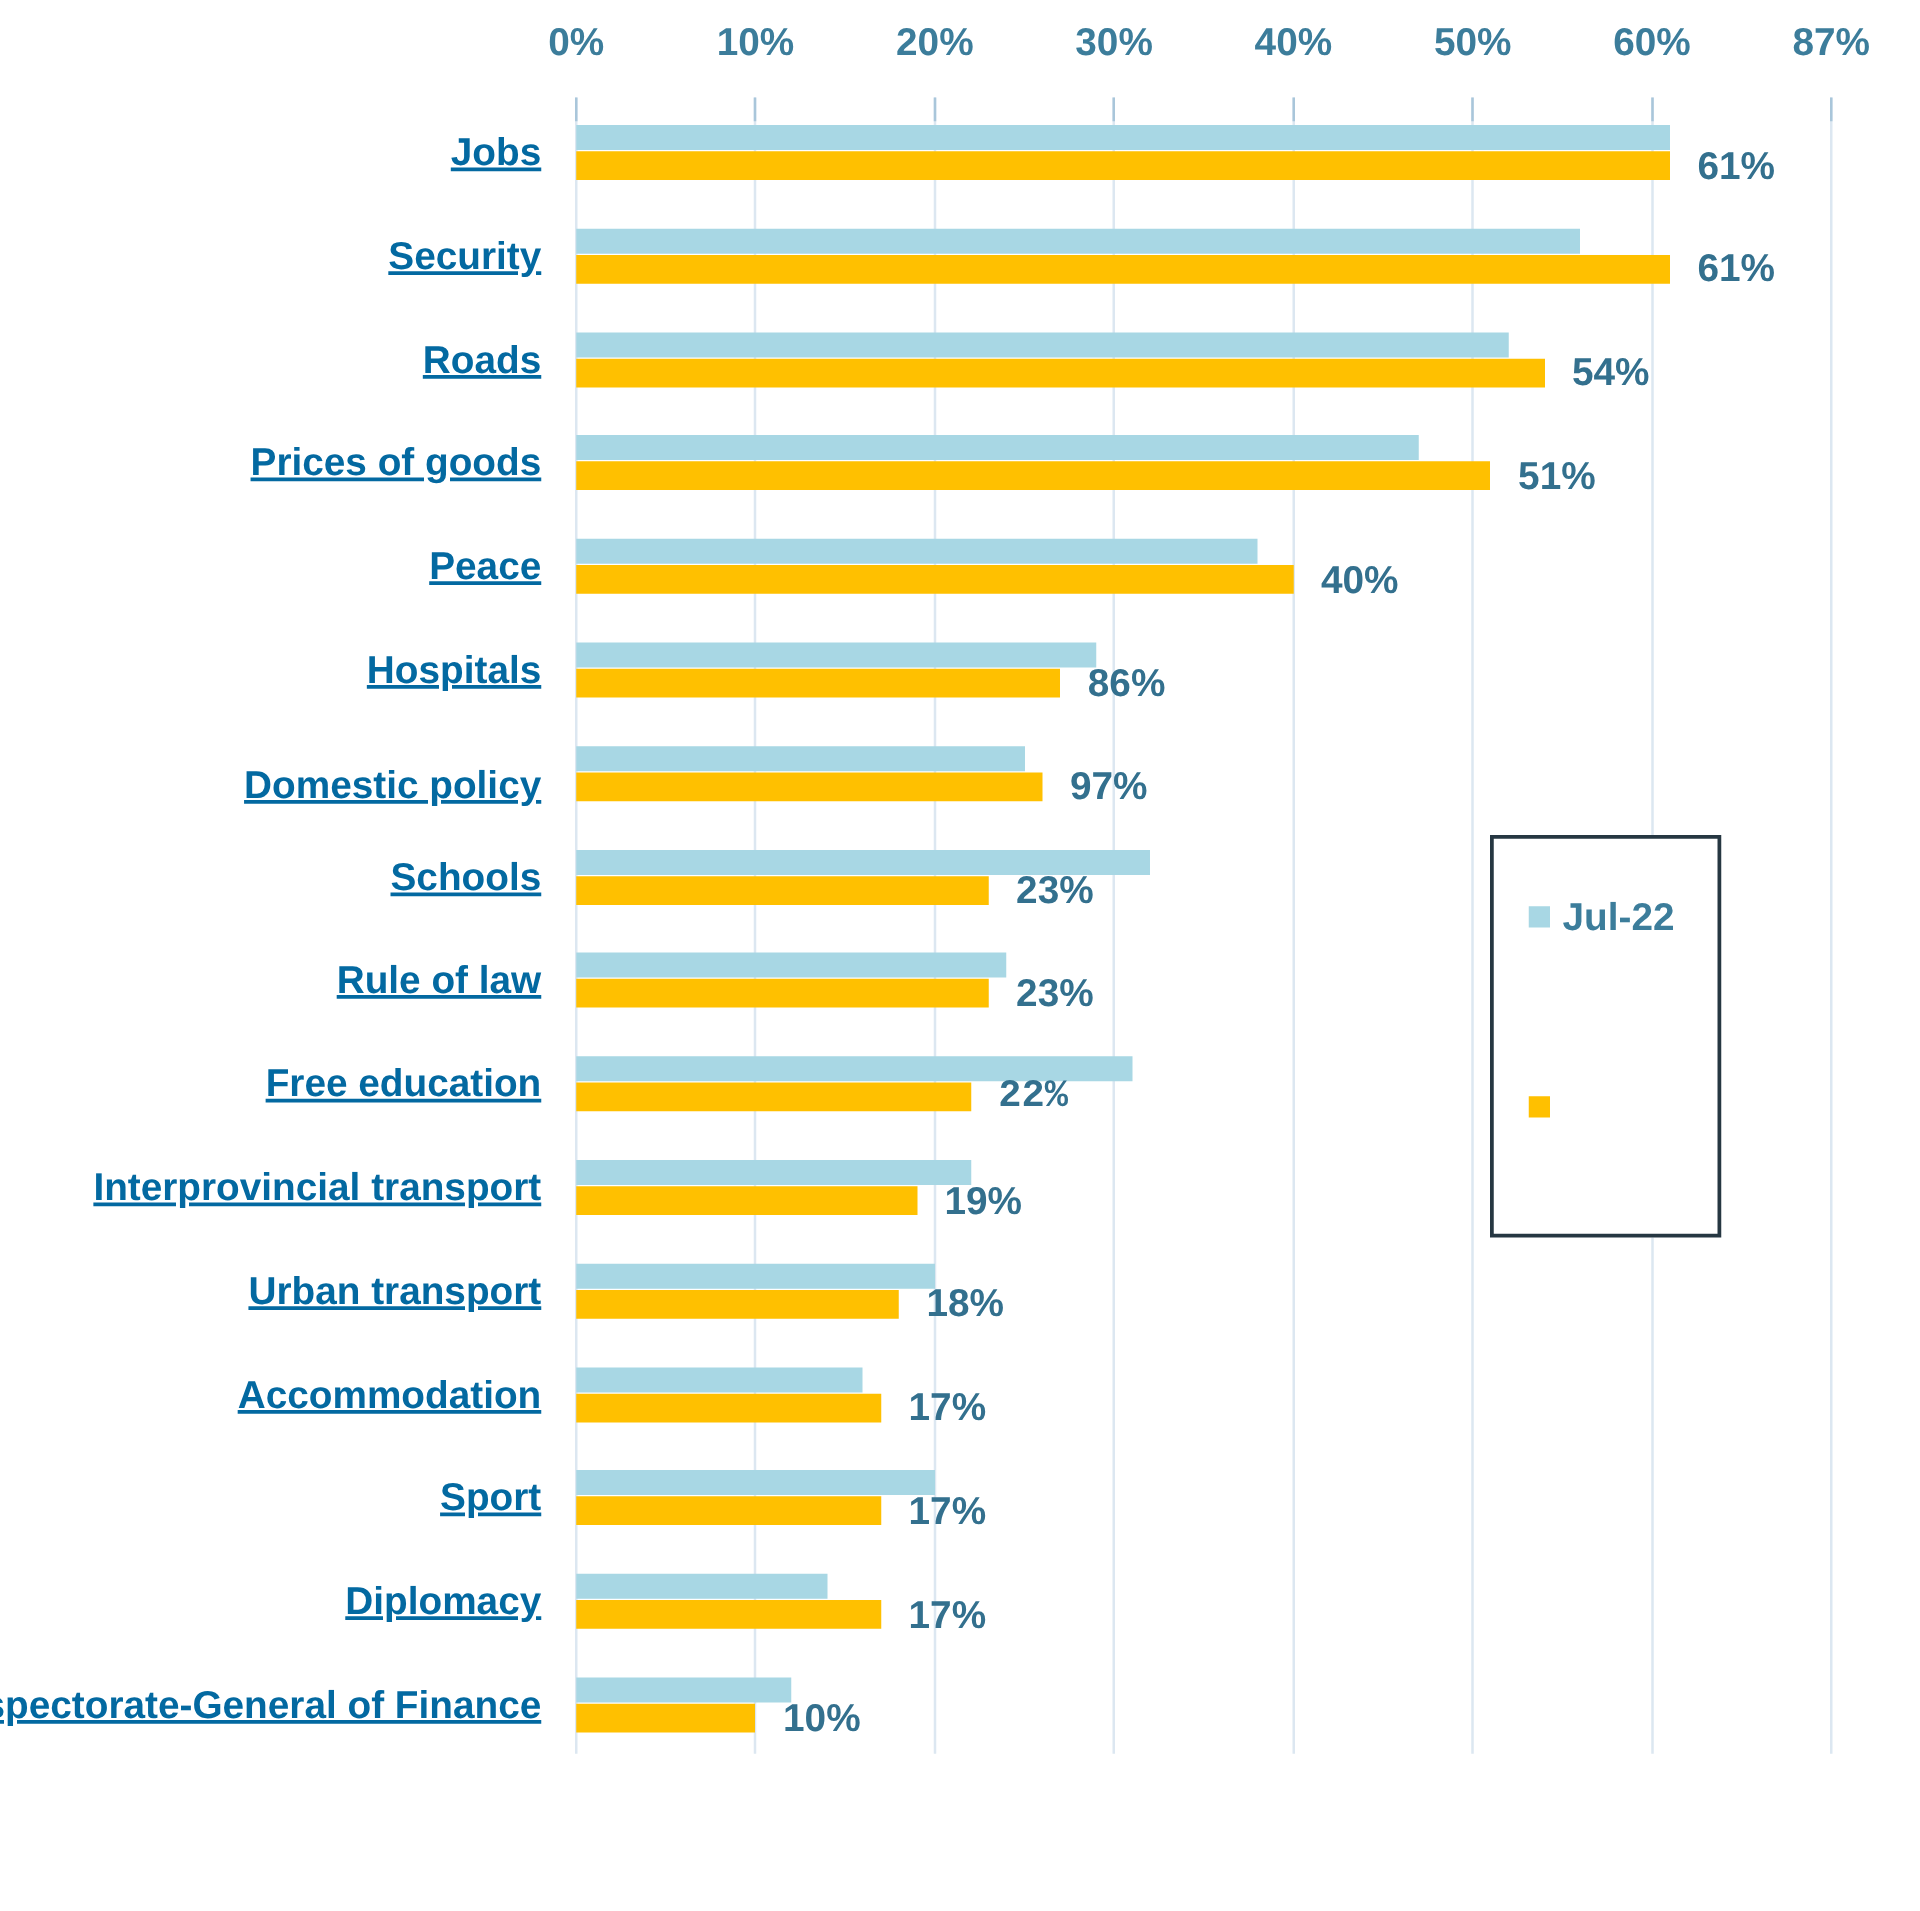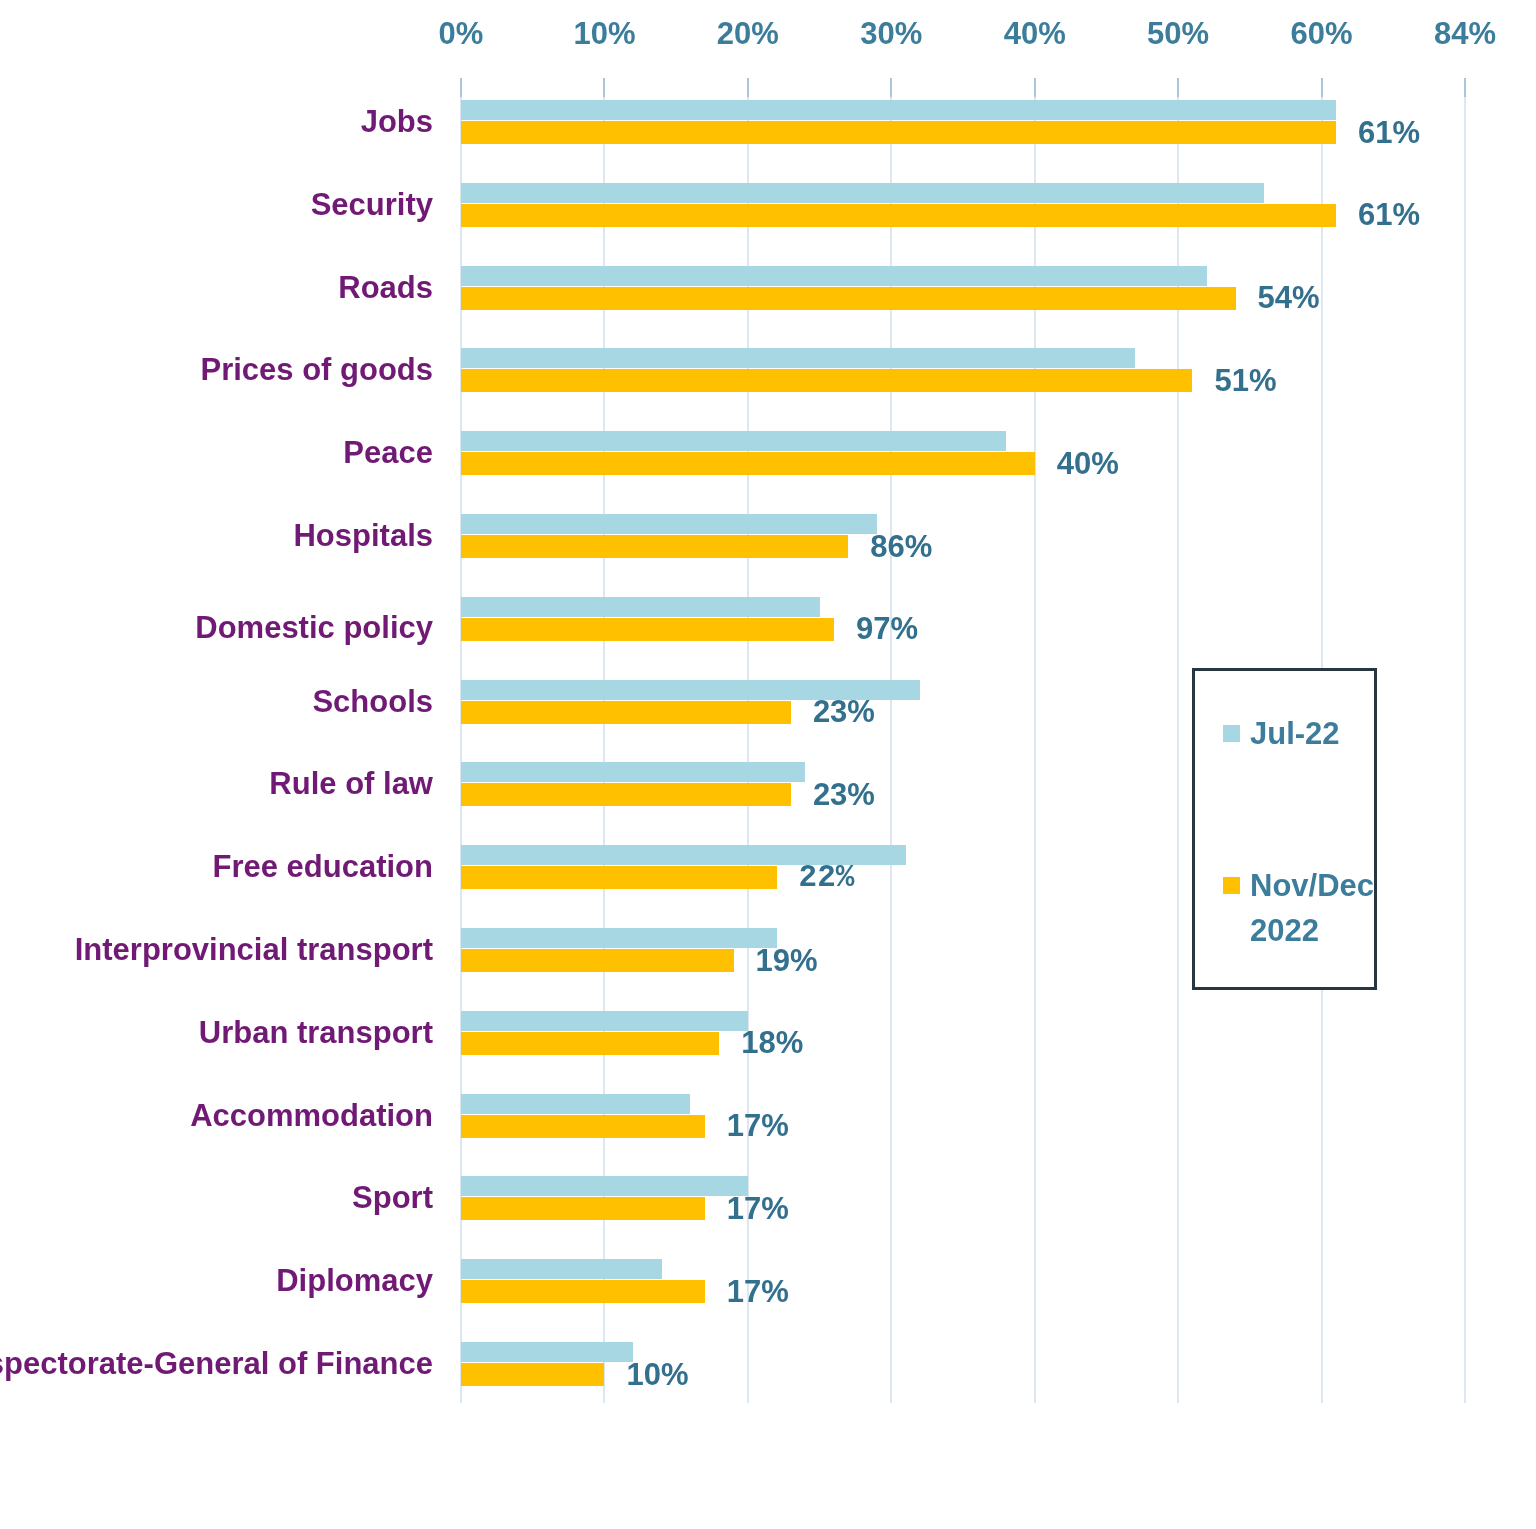--- a/index.html
+++ b/index.html
@@ -40,22 +40,23 @@
   .cat-label {
     position: absolute;
     left: 0;
     width: 433px;
     height: 44px;
     display: flex;
     align-items: center;
     justify-content: flex-end;
     font-size: 31px;
     font-weight: 700;
-    color: #701a75;
+    color: #0369a1;
     white-space: nowrap;
+    text-decoration: underline;
   }
   .bar {
     position: absolute;
     left: 461px;
   }
   .bar.s0 { height: 20px; }
   .bar.s1 { height: 23px; }
   .data-label {
     position: absolute;
     height: 23px;
@@ -118,21 +119,21 @@
       <div class="tick-stub" style="left: 1033.72px;"></div>
       <div class="x-tick-label" style="left: 1034.72px;">40%</div>
       <div class="gridline" style="left: 1177.15px;"></div>
       <div class="tick-stub" style="left: 1177.15px;"></div>
       <div class="x-tick-label" style="left: 1178.15px;">50%</div>
       <div class="gridline" style="left: 1320.58px;"></div>
       <div class="tick-stub" style="left: 1320.58px;"></div>
       <div class="x-tick-label" style="left: 1321.58px;">60%</div>
       <div class="gridline" style="left: 1464.01px;"></div>
       <div class="tick-stub" style="left: 1464.01px;"></div>
-      <div class="x-tick-label" style="left: 1465.01px;">84%</div>
+      <div class="x-tick-label" style="left: 1465.01px;">87%</div>
     </div>
   <div id="bars-layer">
       <div class="cat-label" style="top: 100px;">Jobs</div>
       <div class="bar s0" style="top: 100px; width: 874.923px; background: rgb(168, 215, 228);"></div>
       <div class="bar s1" style="top: 121px; width: 874.923px; background: rgb(255, 192, 0);"></div>
       <div class="data-label" style="top: 121px; left: 1357.92px;">61%</div>
       <div class="cat-label" style="top: 182.8px;">Security</div>
       <div class="bar s0" style="top: 182.8px; width: 803.208px; background: rgb(168, 215, 228);"></div>
       <div class="bar s1" style="top: 203.8px; width: 874.923px; background: rgb(255, 192, 0);"></div>
       <div class="data-label" style="top: 203.8px; left: 1357.92px;">61%</div>
@@ -194,16 +195,15 @@
       <div class="data-label" style="top: 1363px; left: 626.43px;">10%</div>
     </div>
 
   <div id="legend">
     <div class="legend-item" style="top: 40px;">
       <div class="legend-swatch" style="background: rgb(168, 215, 228);"></div>
       <div class="legend-label">Jul-22</div>
     </div>
     <div class="legend-item" style="top: 192px;">
       <div class="legend-swatch" style="background: rgb(255, 192, 0);"></div>
-      <div class="legend-label">Nov/Dec 2022</div>
     </div>
   </div>
 </div>
 
 </body></html>

